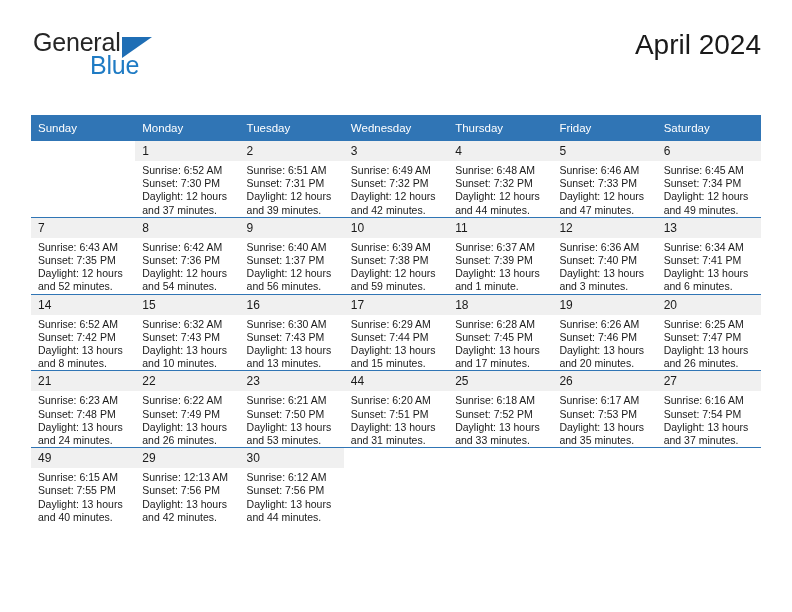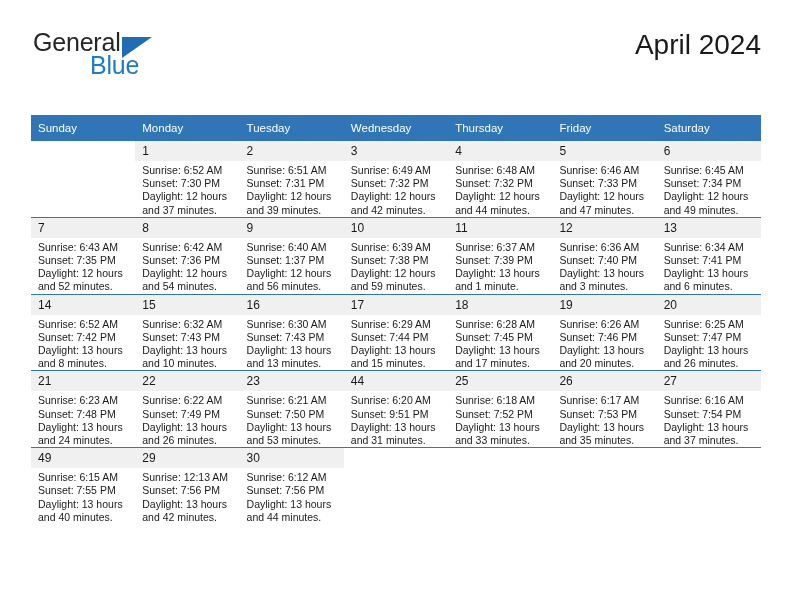--- a/index.html
+++ b/index.html
@@ -381,21 +381,21 @@
               <div>Sunrise: 6:21 AM</div>
               <div>Sunset: 7:50 PM</div>
               <div>Daylight: 13 hours</div>
               <div>and 53 minutes.</div>
             </div>
           </td>
           <td>
             <div class="daynum">44</div>
             <div class="details">
               <div>Sunrise: 6:20 AM</div>
-              <div>Sunset: 9:51 PM</div>
+              <div>Sunset: 7:51 PM</div>
               <div>Daylight: 13 hours</div>
               <div>and 31 minutes.</div>
             </div>
           </td>
           <td>
             <div class="daynum">25</div>
             <div class="details">
               <div>Sunrise: 6:18 AM</div>
               <div>Sunset: 7:52 PM</div>
               <div>Daylight: 13 hours</div>

